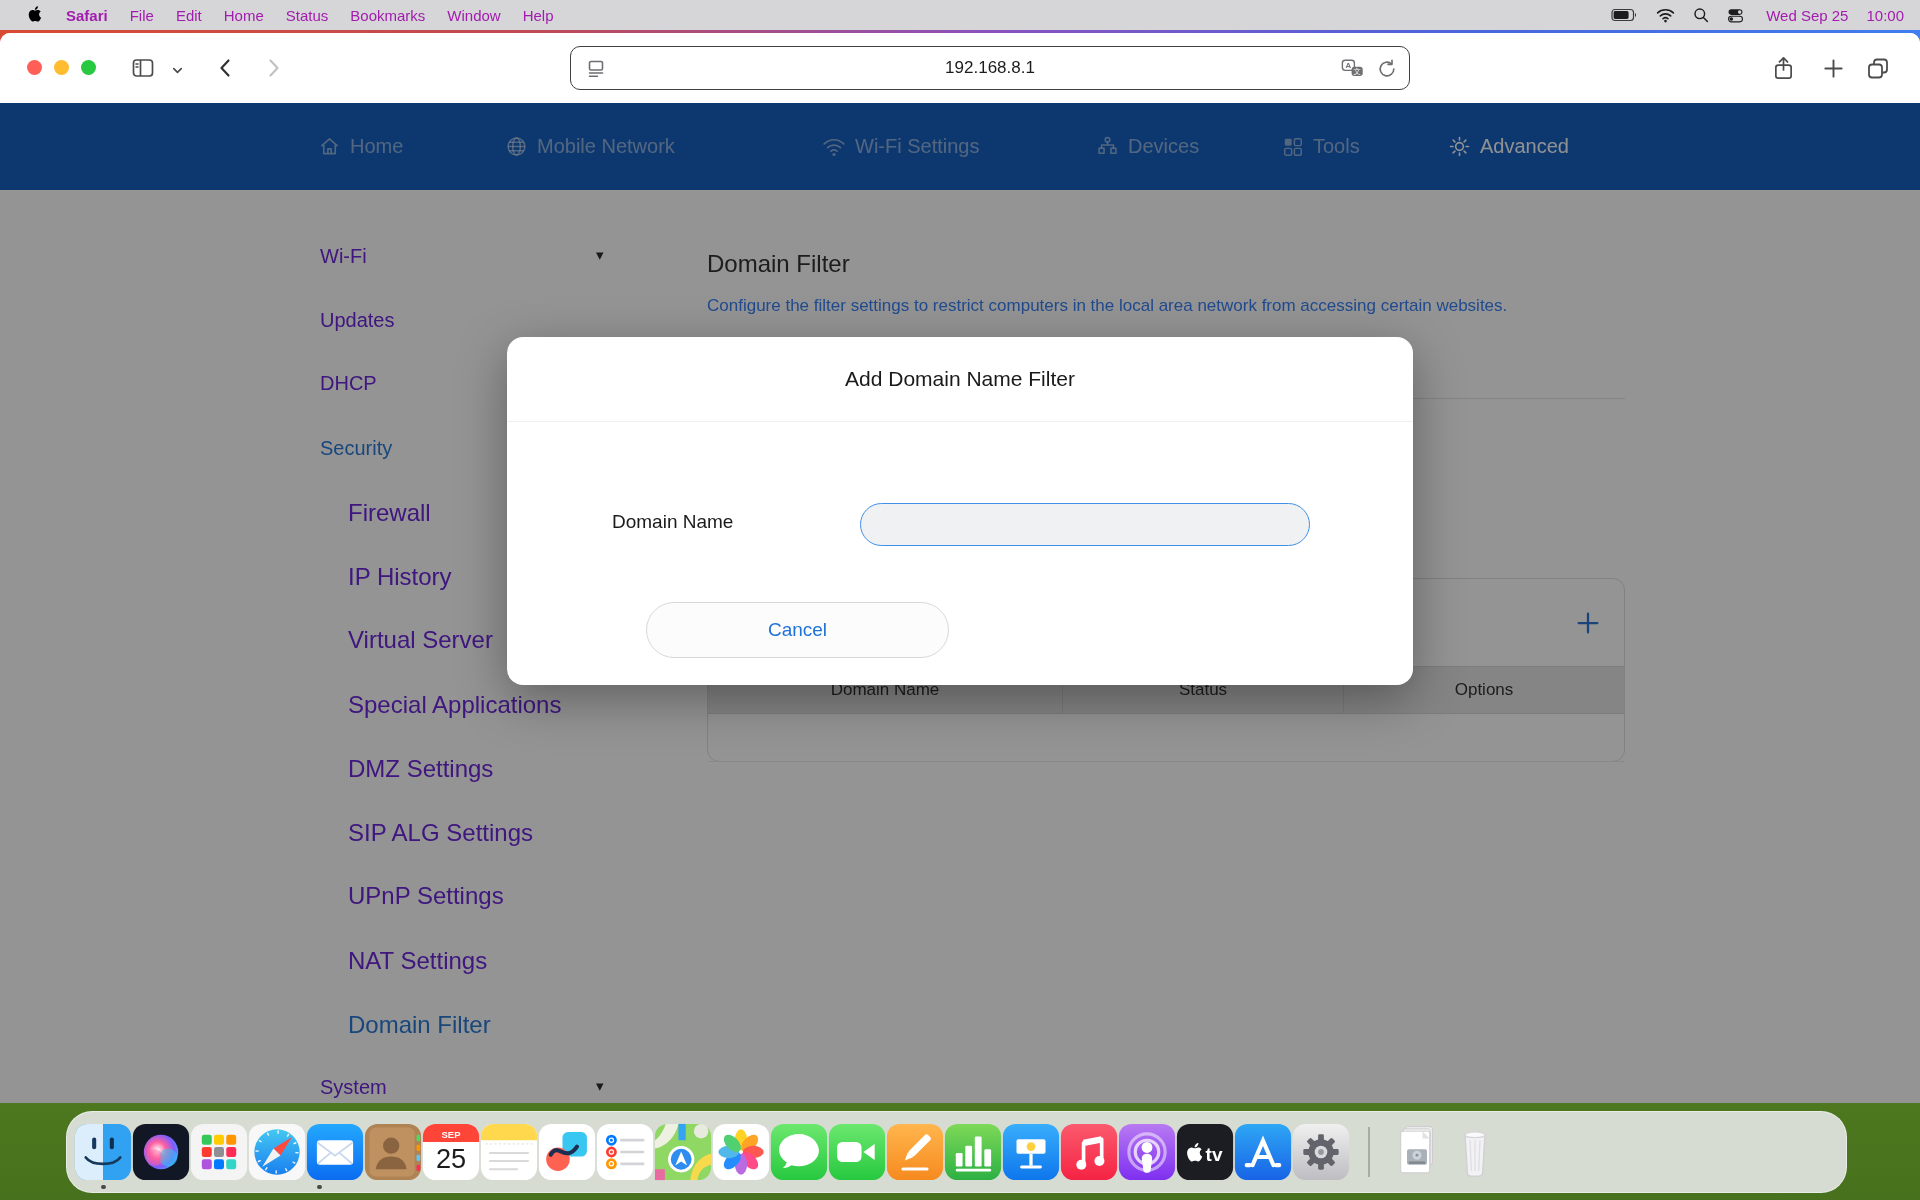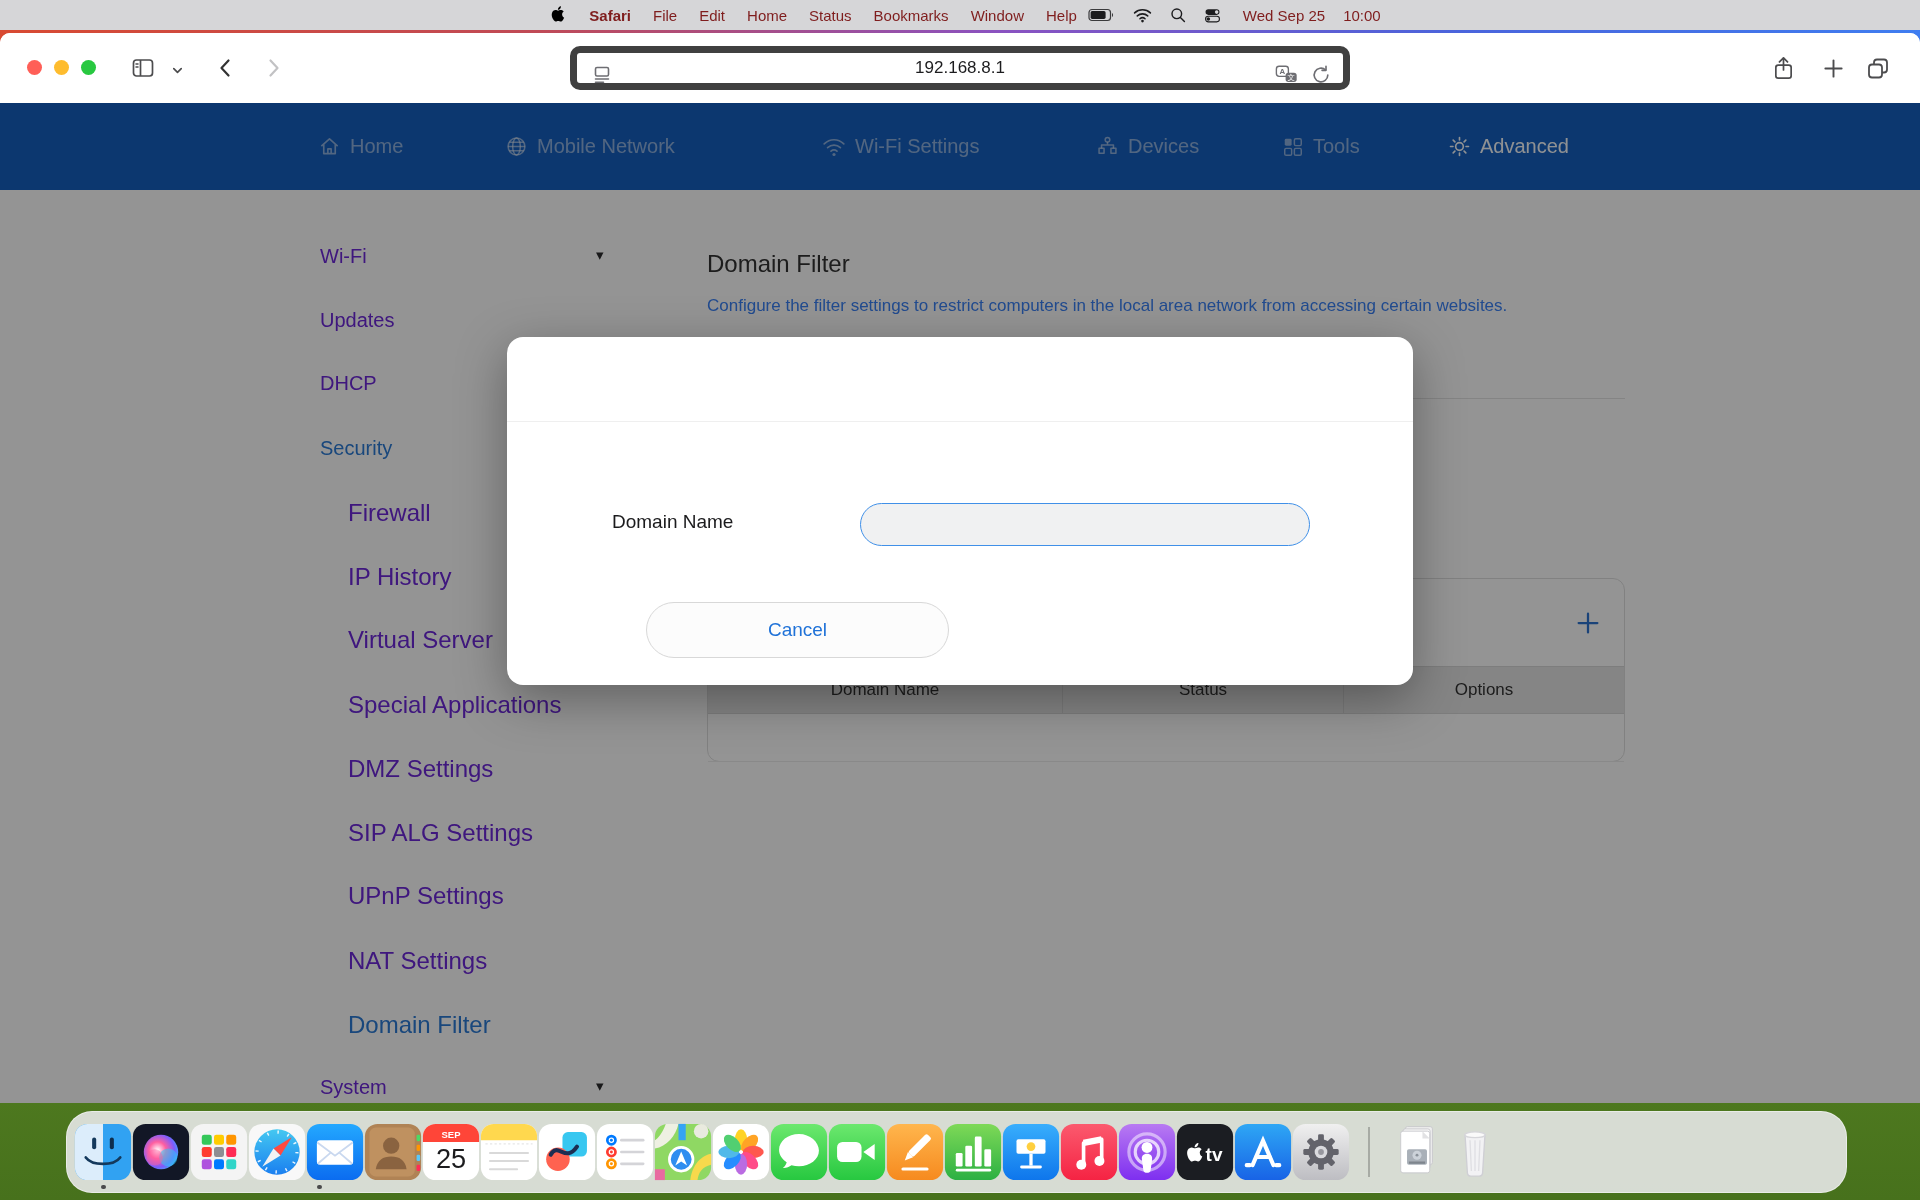--- a/index.html
+++ b/index.html
@@ -3,35 +3,35 @@
 <meta charset="utf-8">
 <style>
 *{margin:0;padding:0;box-sizing:border-box}
 html,body{width:1920px;height:1200px;overflow:hidden}
 body{position:relative;font-family:"Liberation Sans","DejaVu Sans",sans-serif;
   background:linear-gradient(180deg,#b9d054 0%,#92b43e 35%,#5d8a26 70%,#47711c 100%)}
 .wp-top{position:absolute;top:0;left:0;right:0;height:42px;
   background:linear-gradient(90deg,#d84a32 0%,#c04a56 28%,#8a52c0 52%,#4a64dc 76%,#3f7df0 100%)}
 
 .menubar{position:absolute;top:0;left:0;right:0;height:30px;background:#d6d6d8;
-  display:flex;align-items:center;justify-content:center;padding:0 16px;font-size:15px;color:#7f1d1d;z-index:30}
+  display:flex;align-items:center;justify-content:space-between;padding:0 16px;font-size:15px;color:#a21caf;z-index:30}
 .mb-left,.mb-right{display:flex;align-items:center}
 .mb-item{padding:0 11px;cursor:default}
 .mb-app{font-weight:700}
 .mb-right{gap:18px}
 .mb-right svg{display:block}
 .mb-date{margin-left:4px}
 
 .window{position:absolute;top:33px;left:0;width:1920px;height:1070px;background:#fff;
   border-radius:10px 10px 0 0;overflow:hidden;z-index:10}
 .toolbar{position:relative;height:70px;background:#fff}
 .tl{position:absolute;top:26.5px;width:15px;height:15px;border-radius:50%}
 .tb-btn{position:absolute;top:23px;color:#4c4c4e}
-.urlbar{position:absolute;left:570px;top:13px;width:780px;height:44px;background:#fff;
-  border:7px solid #404040;border-radius:10px;display:flex;align-items:center;justify-content:center}
+.urlbar{position:absolute;left:570px;top:13px;width:840px;height:44px;background:#fff;
+  border:1px solid #404040;border-radius:10px;display:flex;align-items:center;justify-content:center}
 .url-text{font-size:17px;color:#1c1c1e}
 .url-ic-left{position:absolute;left:14px;top:11px;color:#6e6e73}
 .url-ic-right{position:absolute;right:44px;top:11px;color:#6e6e73}
 .url-ic-reload{position:absolute;right:12px;top:11px;color:#6e6e73}
 
 .page{position:absolute;top:70px;left:0;right:0;bottom:0;background:#fff}
 .site-nav{position:absolute;top:0;left:0;width:100%;height:87px;background:#1660c0}
 .nav-item{position:absolute;top:0;height:87px;display:flex;align-items:center;gap:9px;
   color:rgba(222,230,242,0.60);font-size:20px;cursor:pointer}
 .nav-item.active{color:#f7fafd}
@@ -348,20 +348,21 @@
         <div class="th" style="width:355px">Domain Name</div>
         <div class="th" style="width:281px">Status</div>
         <div class="th" style="width:280px">Options</div>
       </div>
       <div class="trow"></div>
     </div>
 
     <div class="dim"></div>
 
     <div class="modal">
+      <div class="modal-title">Add Domain Name Filter</div>
       <div class="modal-div"></div>
       <label class="modal-label">Domain Name</label>
       <input class="modal-input" type="text" value="" style="">
       <button class="m-btn m-cancel">Cancel</button>
     </div>
   </div>
 </div>
 
 <div class="dock">
   <div class="dock-app">

